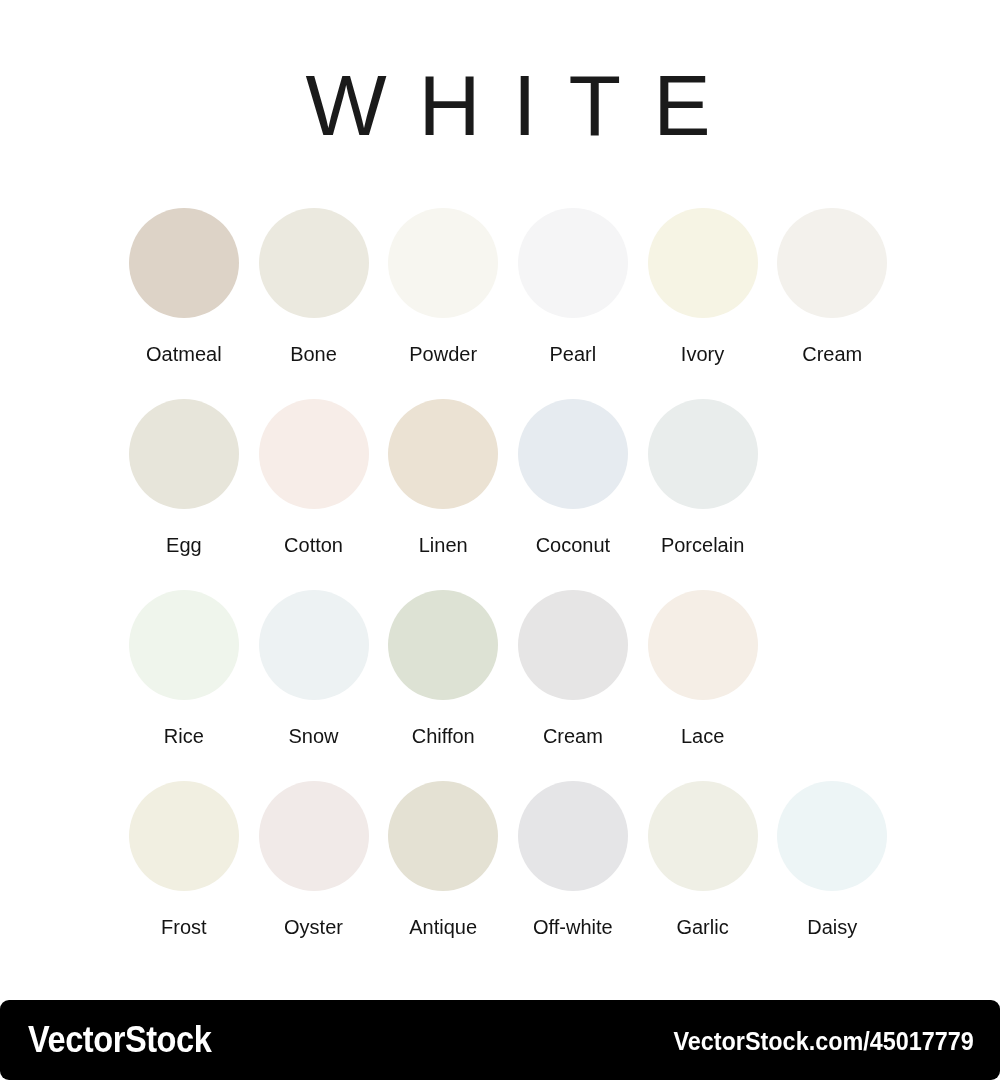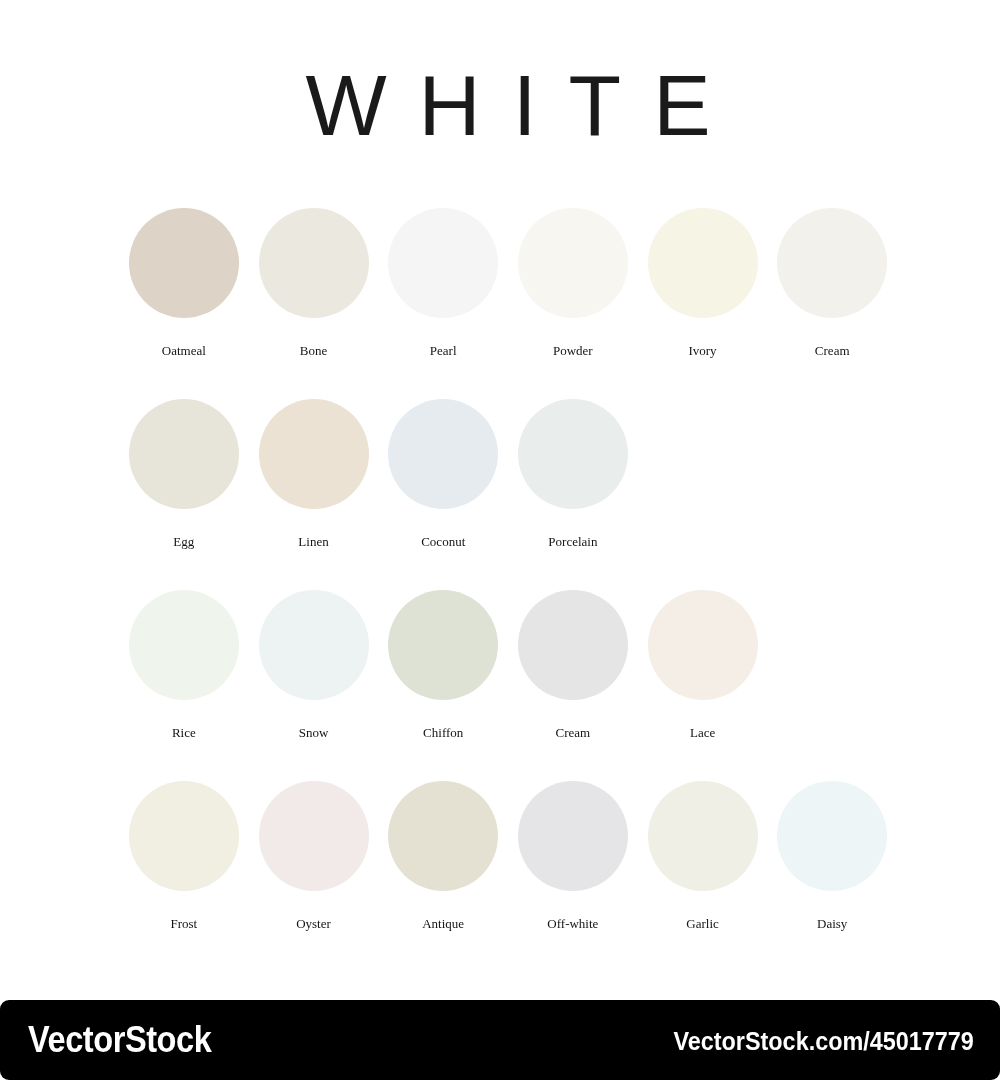--- a/index.html
+++ b/index.html
@@ -64,22 +64,22 @@
 
   .swatch-disc {
     width: 110px;
     height: 110px;
     border-radius: 50%;
     display: block;
   }
 
   .swatch-label {
     margin-top: 26px;
-    font-family: Liberation Serif, serif;
-    font-size: 13px;
+    font-family: Liberation Sans, sans-serif;
+    font-size: 20px;
     font-weight: 400;
     color: #141414;
     text-align: center;
     line-height: 1;
     white-space: nowrap;
   }
 
   #watermark-bar {
     position: absolute;
     left: 0;
@@ -130,40 +130,44 @@
       <div class="swatch-row">
         <div class="swatch-cell">
           <span class="swatch-disc" style="background: rgb(221, 211, 199);"></span>
           <span class="swatch-label">Oatmeal</span>
         </div>
         <div class="swatch-cell">
           <span class="swatch-disc" style="background: rgb(235, 233, 223);"></span>
           <span class="swatch-label">Bone</span>
         </div>
         <div class="swatch-cell">
+          <span class="swatch-disc" style="background: rgb(247, 246, 240);"></span>
+          <span class="swatch-label">Powder</span>
+        </div>
+        <div class="swatch-cell">
           <span class="swatch-disc" style="background: rgb(245, 245, 246);"></span>
           <span class="swatch-label">Pearl</span>
         </div>
         <div class="swatch-cell">
-          <span class="swatch-disc" style="background: rgb(247, 246, 240);"></span>
-          <span class="swatch-label">Powder</span>
-        </div>
-        <div class="swatch-cell">
           <span class="swatch-disc" style="background: rgb(246, 244, 228);"></span>
           <span class="swatch-label">Ivory</span>
         </div>
         <div class="swatch-cell">
           <span class="swatch-disc" style="background: rgb(243, 241, 236);"></span>
           <span class="swatch-label">Cream</span>
         </div>
       </div>
       <div class="swatch-row">
         <div class="swatch-cell">
           <span class="swatch-disc" style="background: rgb(231, 229, 218);"></span>
           <span class="swatch-label">Egg</span>
+        </div>
+        <div class="swatch-cell">
+          <span class="swatch-disc" style="background: rgb(247, 237, 232);"></span>
+          <span class="swatch-label">Cotton</span>
         </div>
         <div class="swatch-cell">
           <span class="swatch-disc" style="background: rgb(235, 226, 211);"></span>
           <span class="swatch-label">Linen</span>
         </div>
         <div class="swatch-cell">
           <span class="swatch-disc" style="background: rgb(230, 235, 240);"></span>
           <span class="swatch-label">Coconut</span>
         </div>
         <div class="swatch-cell">

